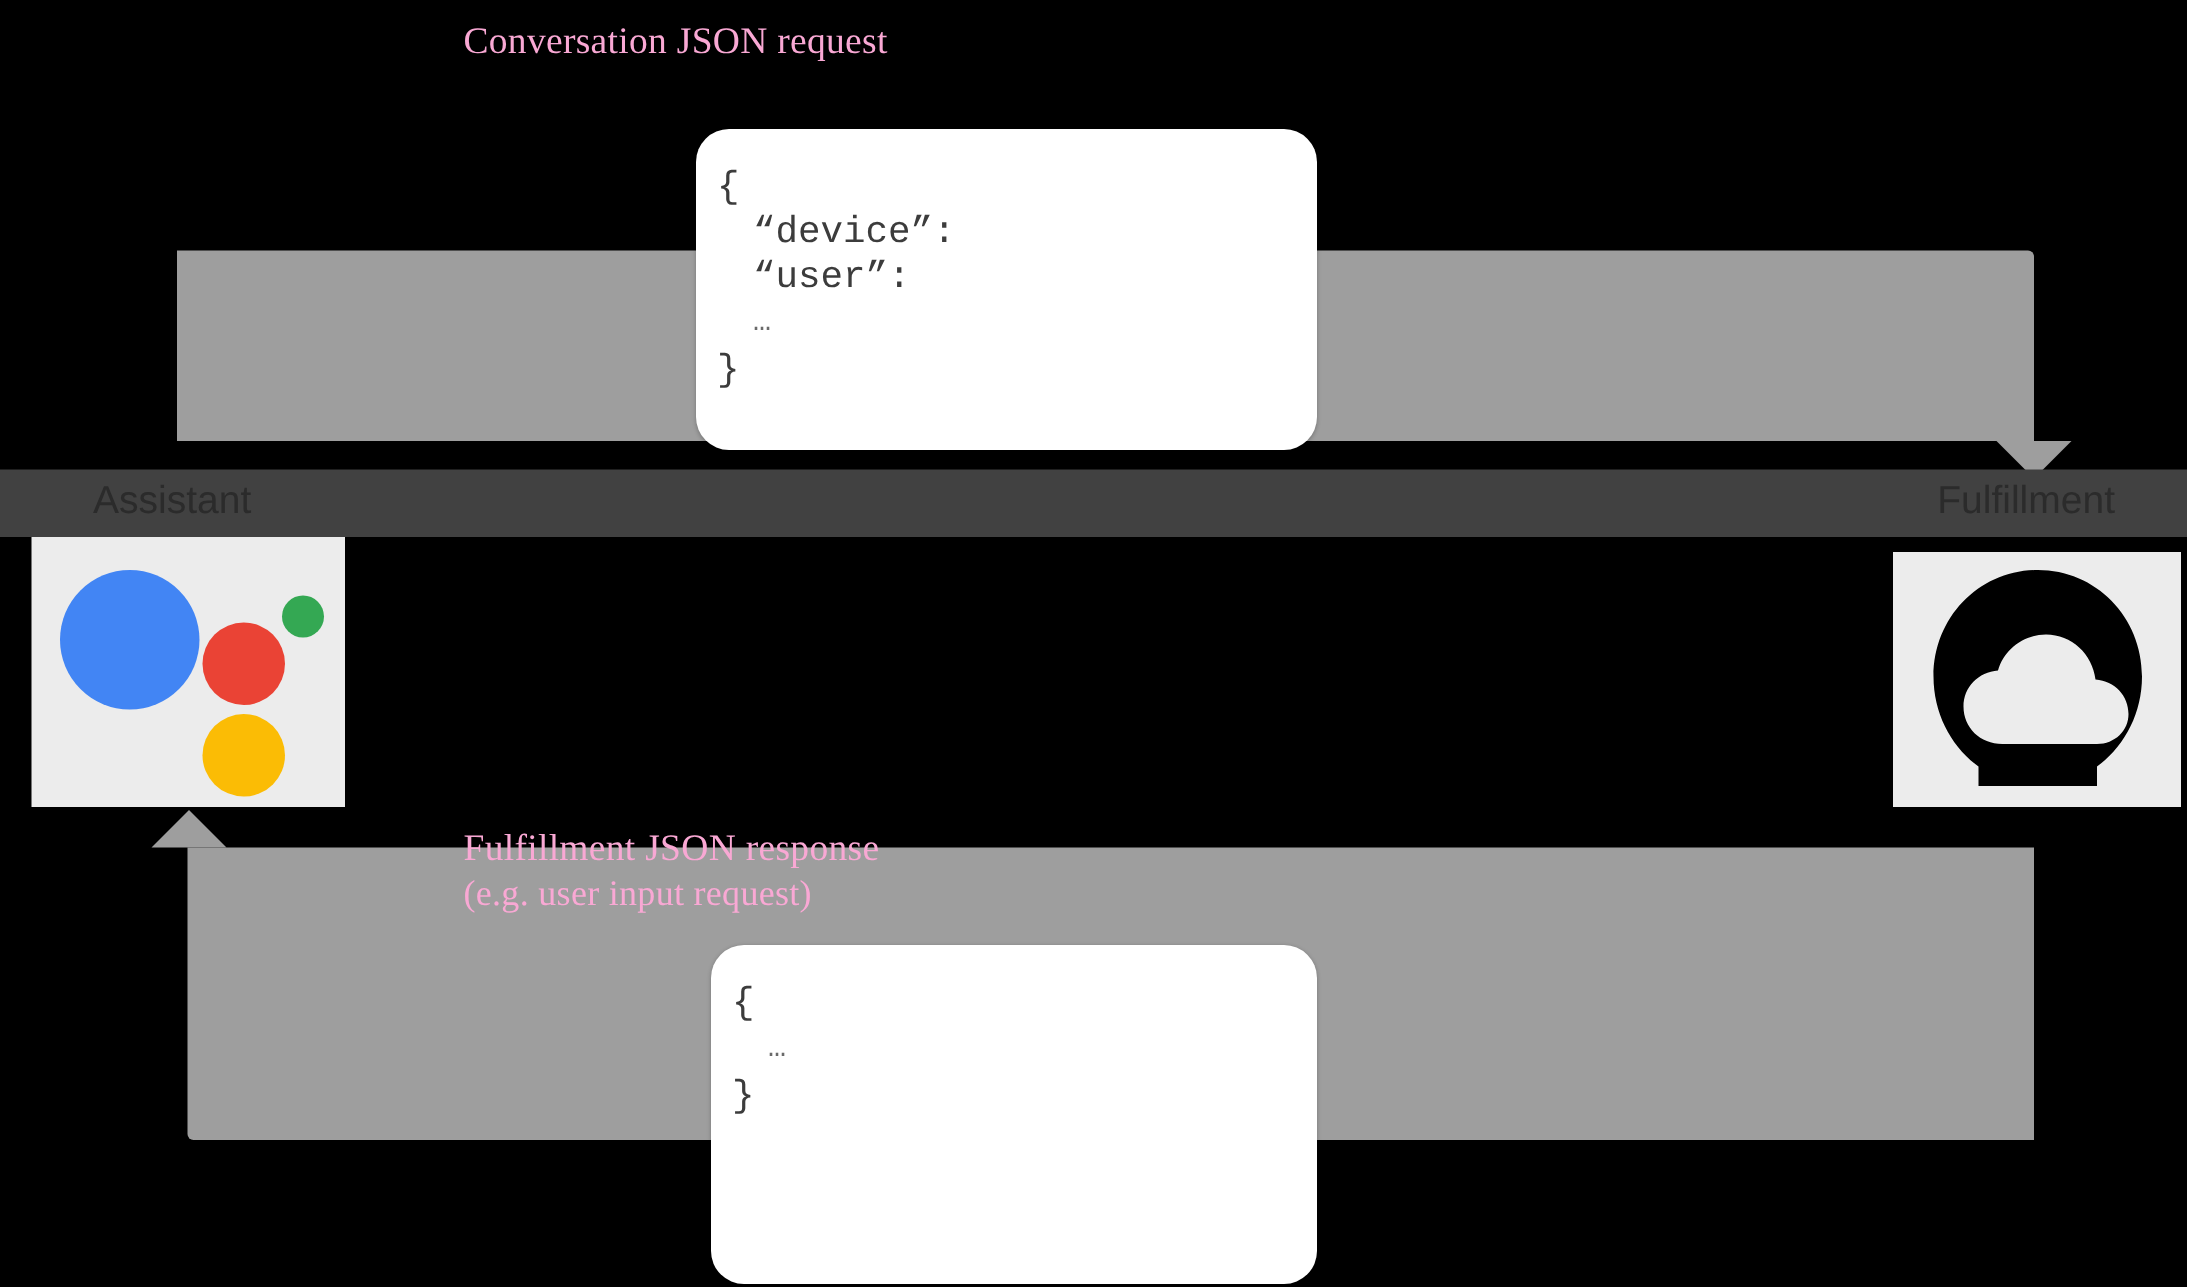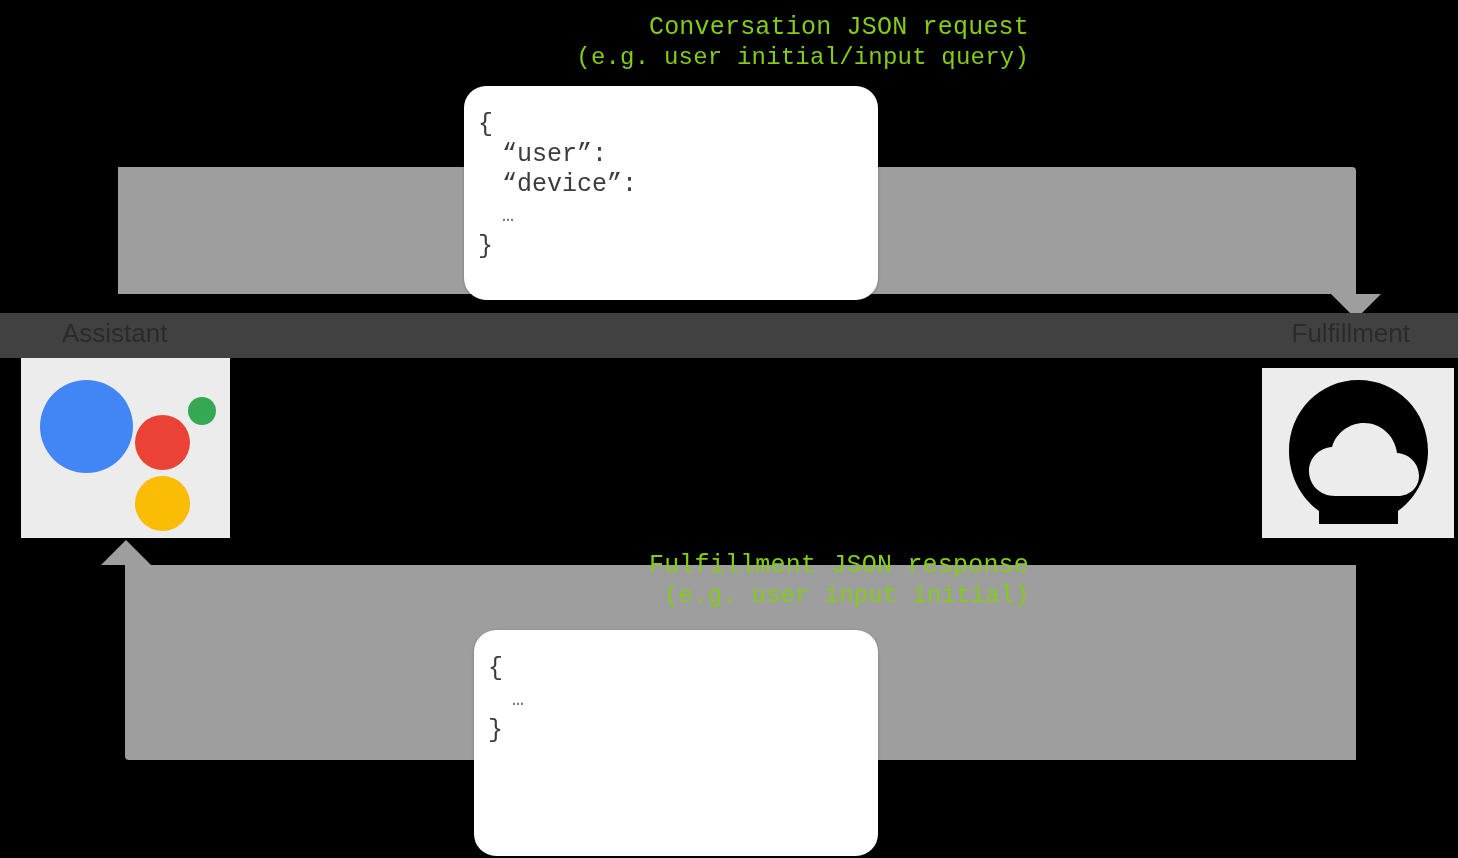--- a/index.html
+++ b/index.html
@@ -17,23 +17,23 @@
 
   .stage {
     position: absolute;
     inset: 0;
     background: #000000;
   }
 
   
   .caption {
     position: absolute;
-    text-align: right;
-    color: #84cc16;
-    font-family: Liberation Mono, monospace;
+    text-align: left;
+    color: #f9a8d4;
+    font-family: Liberation Serif, serif;
     letter-spacing: 0.2px;
     line-height: 1.25;
     user-select: none;
   }
   .caption .line1 {
     font-size: 25px;
     font-weight: 400;
     display: block;
     white-space: nowrap;
   }
@@ -177,30 +177,29 @@
   .json-line.indent { padding-left: 38px; }
   .json-line.ellipsis { font-size: 20px; line-height: 32px; color: #6a6a6a; }
 </style>
 </head>
 <body>
 
 <div class="stage">
 
   <div class="caption" id="caption-request">
     <span class="line1">Conversation JSON request</span>
-    <span class="line2">(e.g. user initial/input query)</span>
   </div>
 
   <div class="flow-arrow" id="arrow-request"></div>
   <div id="arrow-request-head"></div>
 
   <div class="json-card" id="card-request">
     <span class="json-line">{</span>
+    <span class="json-line indent">“device”:</span>
     <span class="json-line indent">“user”:</span>
-    <span class="json-line indent">“device”:</span>
     <span class="json-line indent ellipsis">…</span>
     <span class="json-line">}</span>
   </div>
 
   <div id="center-band"></div>
   <div class="band-label" id="label-assistant">Assistant</div>
   <div class="band-label" id="label-fulfillment">Fulfillment</div>
 
   <div class="icon-tile" id="tile-assistant">
     <span class="ga-dot" id="ga-blue"></span>
@@ -214,21 +213,21 @@
       <path d="M87.5 2 C126 2 157 33 157 73 C157 98 145 120 127 133 L127 146 L48 146 L48 133 C30 120 18 98 18 73 C18 33 49 2 87.5 2 Z" fill="#000000"></path>
       <path d="M64 118 C49 118 38 107 38 93 C38 80 48 70 61 69 C65 55 78 45 93 45 C110 45 124 58 126 75 C139 76 148 86 148 98 C148 109 139 118 127 118 Z" fill="#ececec"></path>
     </svg>
   </div>
 
   <div class="flow-arrow" id="arrow-response"></div>
   <div id="arrow-response-head"></div>
 
   <div class="caption" id="caption-response">
     <span class="line1">Fulfillment JSON response</span>
-    <span class="line2">(e.g. user input initial)</span>
+    <span class="line2">(e.g. user input request)</span>
   </div>
 
   <div class="json-card" id="card-response">
     <span class="json-line">{</span>
     <span class="json-line indent ellipsis">…</span>
     <span class="json-line">}</span>
   </div>
 
 </div>
 

